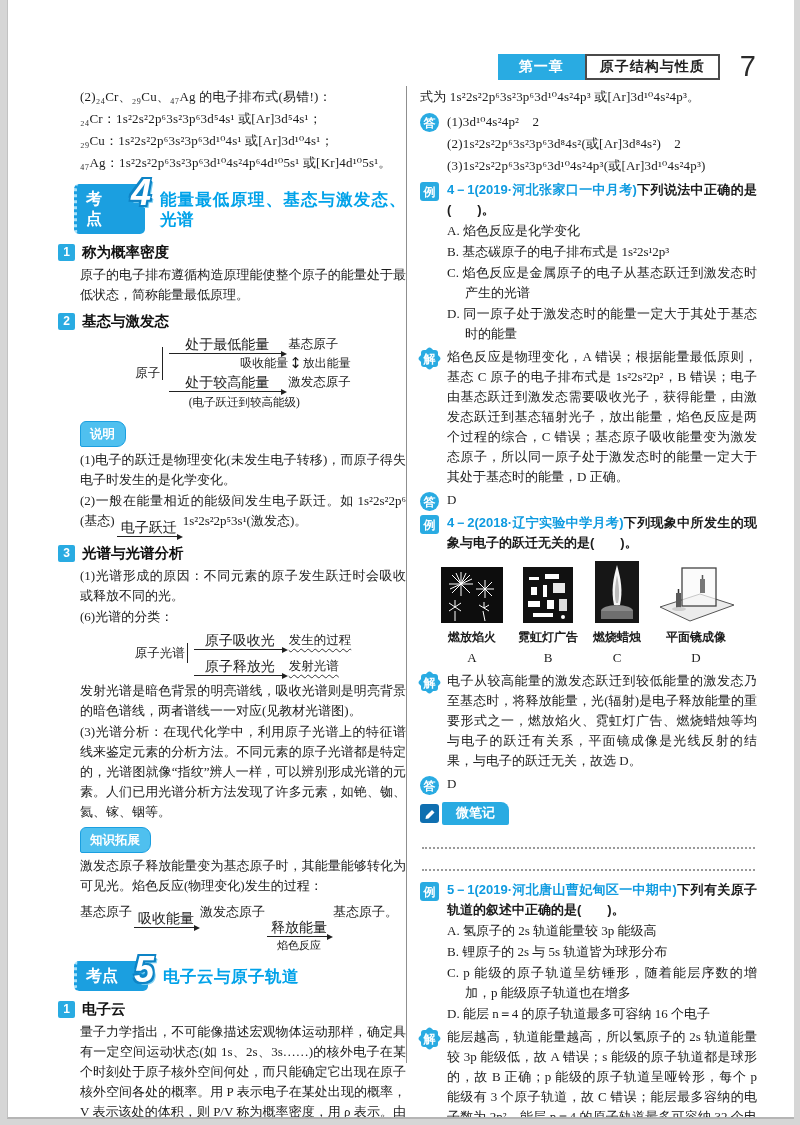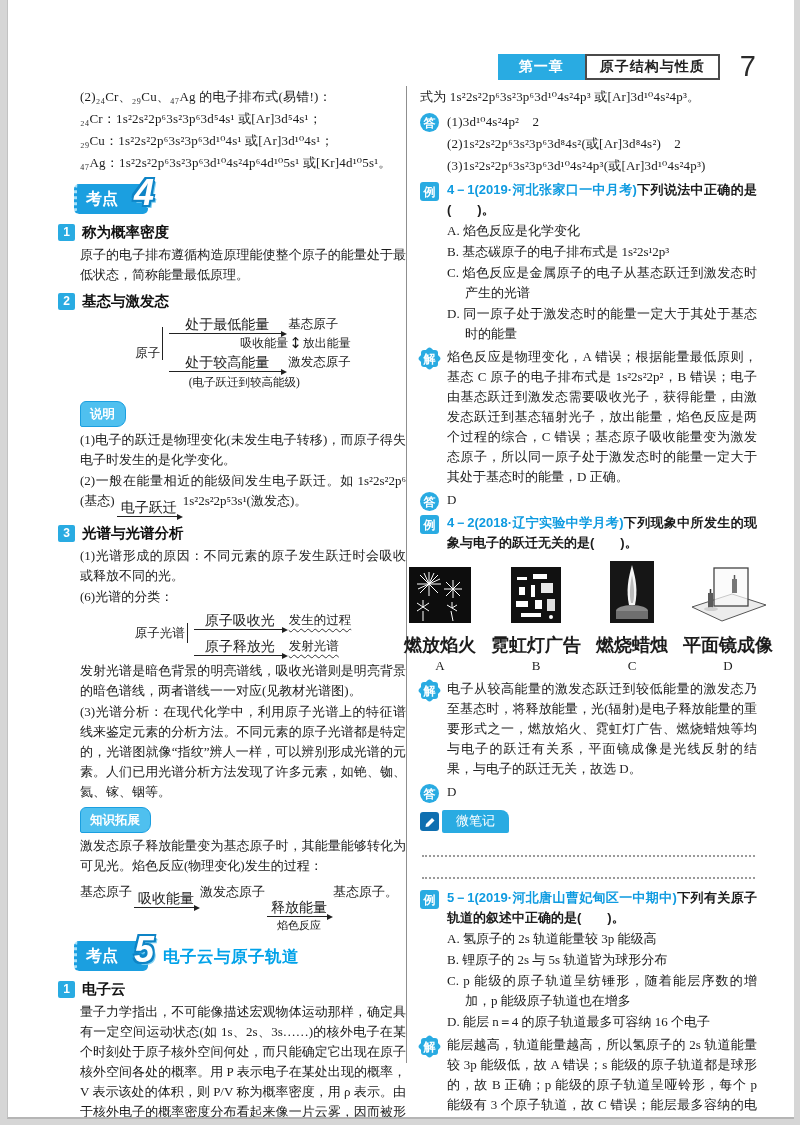--- a/index.html
+++ b/index.html
@@ -78,28 +78,28 @@
   .d-row { display:flex; align-items:flex-end; white-space:nowrap; }
   .d-row .arr { vertical-align:0; margin:0 3px 0 0; }
   .d-mid { display:flex; justify-content:flex-end; align-items:center; gap:1px; font-size:12px; margin:-1px 0; }
   .ud { font-size:15px; font-family:"DejaVu Sans",sans-serif; }
   .d-sub { font-size:11.5px; text-align:center; width:150px; margin-top:0px; }
   .wavy { text-decoration:underline wavy #333 1px; text-underline-offset:4px; }
 
   
   .micronote { display:flex; align-items:center; margin:8px 0 2px; }
   .mn-icon { width:19px; height:19px; background:#0f6fb0; border-radius:3px; display:flex; align-items:center; justify-content:center; }
-  .mn-tag { background:#29abe2; color:#fff; font-family:"Liberation Sans",sans-serif; font-weight:normal;
+  .mn-tag { background:#29abe2; color:#fff; font-family:"Liberation Sans",sans-serif; font-weight:bold;
             font-size:13px; padding:1px 14px 2px; margin-left:3px; border-radius:2px 8px 2px 2px; }
   .dotline { border-bottom:2px dotted #9a9a9a; height:22px; margin:0 2px; }
 
   
   .imgrow { display:flex; align-items:flex-end; justify-content:center; gap:15px; margin:8px 0 0; }
   .imgcell { display:flex; flex-direction:column; align-items:center; }
-  .cap { font-size:18px; font-weight:bold; margin-top:12px; white-space:nowrap; }
+  .cap { font-size:12px; font-weight:bold; margin-top:4px; white-space:nowrap; }
   .letter { font-size:13px; margin-top:1px; }
 </style>
 </head>
 <body>
 
 <div class="page">
 
   <div class="header">
     <span class="chap-tab">第一章</span>
     <span class="chap-box">原子结构与性质</span>
@@ -113,20 +113,21 @@
     <p class="formula-line">(2)₂₄Cr、₂₉Cu、₄₇Ag 的电子排布式(易错!)：</p>
     <p class="formula-line">₂₄Cr：1s²2s²2p⁶3s²3p⁶3d⁵4s¹ 或[Ar]3d⁵4s¹；</p>
     <p class="formula-line">₂₉Cu：1s²2s²2p⁶3s²3p⁶3d¹⁰4s¹ 或[Ar]3d¹⁰4s¹；</p>
     <p class="formula-line">₄₇Ag：1s²2s²2p⁶3s²3p⁶3d¹⁰4s²4p⁶4d¹⁰5s¹ 或[Kr]4d¹⁰5s¹。</p>
 
     <div class="kaodian">
       <span class="kd-badge">
         <span>考点</span>
         <span class="kd-num">4</span>
       </span>
+      <span class="kd-title">能量最低原理、基态与激发态、光谱</span>
     </div>
 
     <div class="sec">
       <span class="sec-num">1</span>
       <span class="sec-title">称为概率密度</span>
     </div>
     <p class="body">原子的电子排布遵循构造原理能使整个原子的能量处于最低状态，简称能量最低原理。</p>
 
     <div class="sec">
       <span class="sec-num">2</span>

